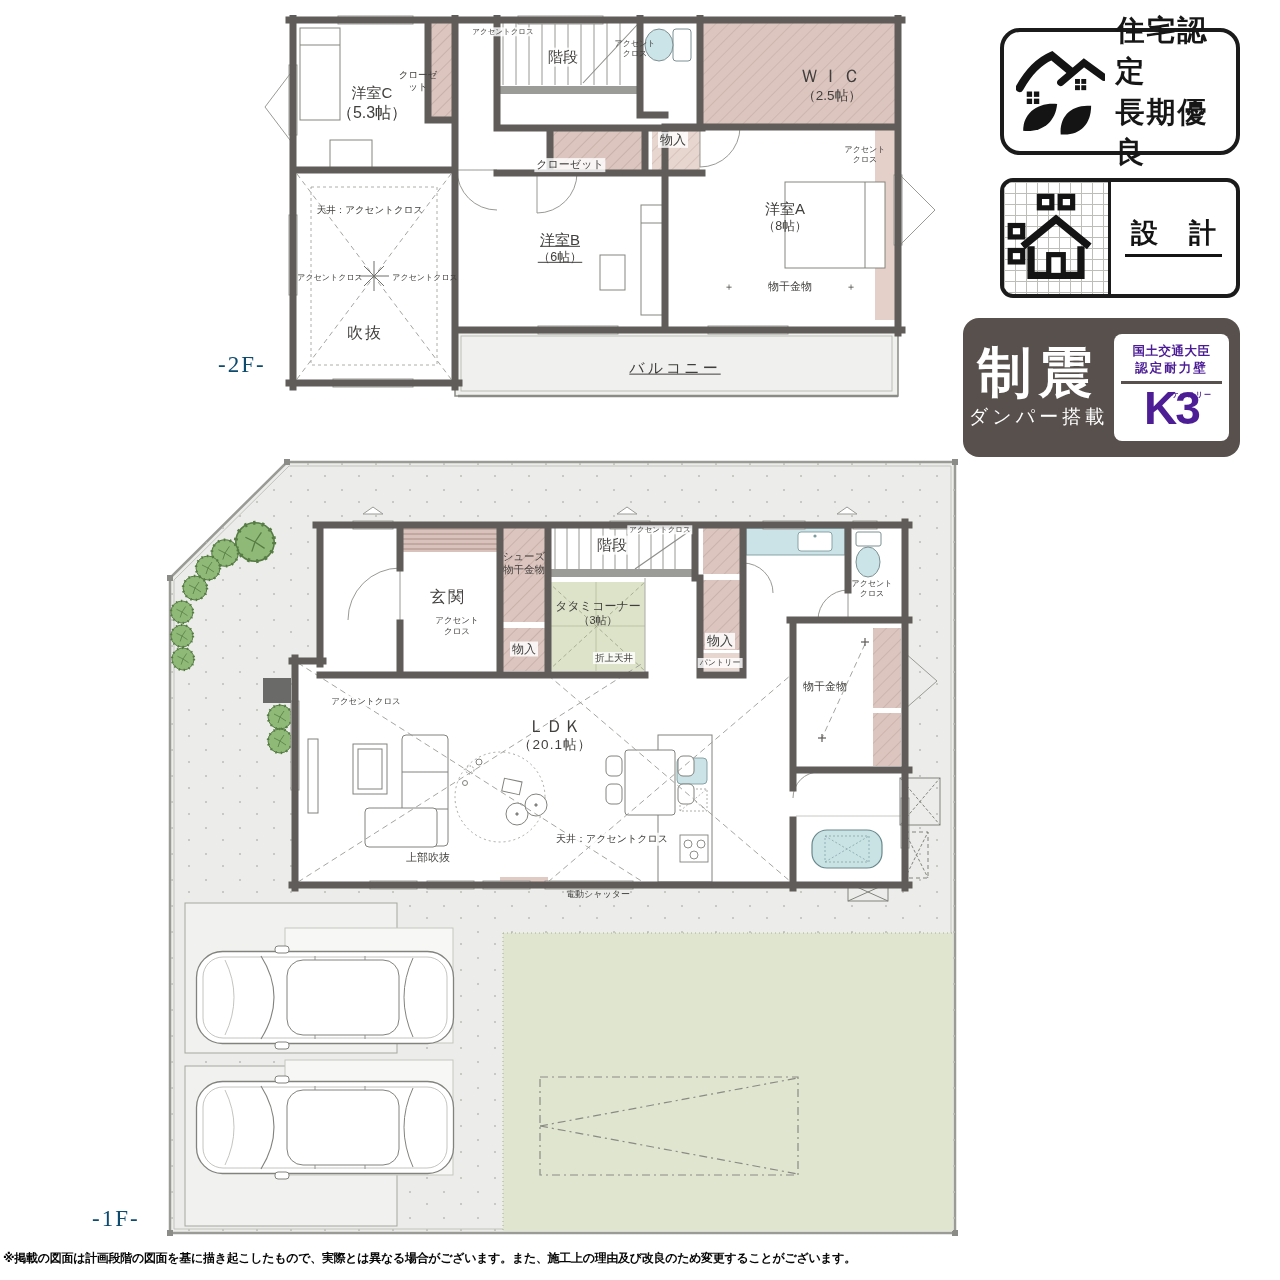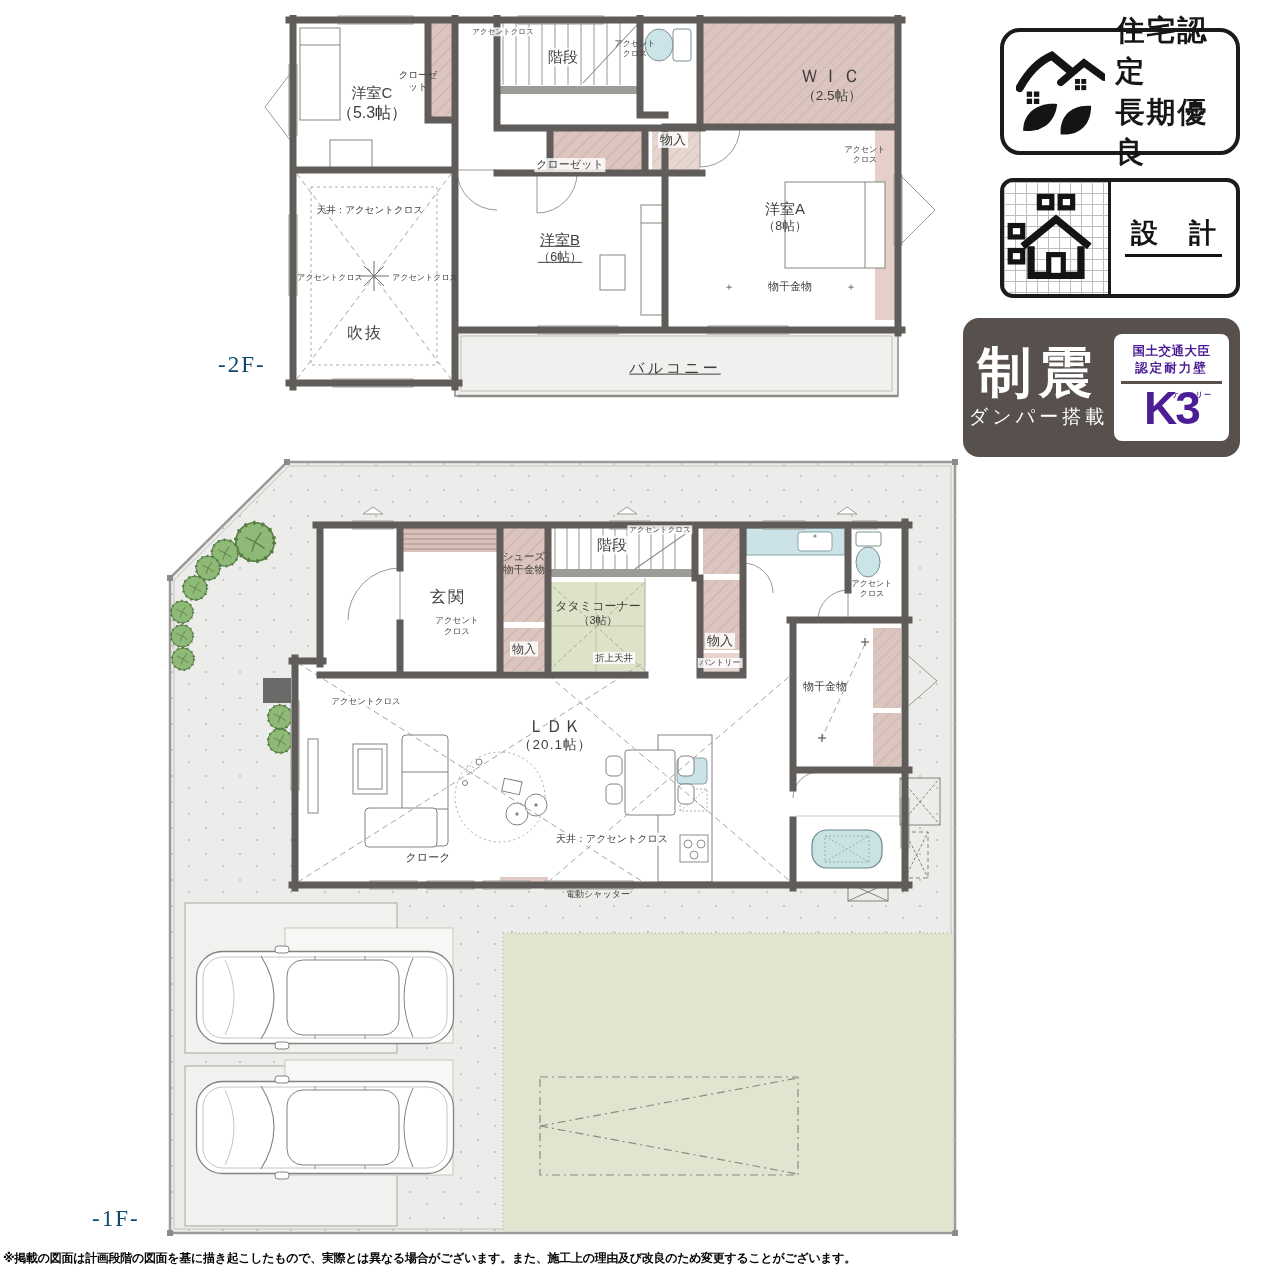--- a/index.html
+++ b/index.html
@@ -448,21 +448,21 @@
     <div class="lbl" style="left:707px;top:131px;font-size:8px;">
       <span>アクセント</span>
       <span>クロス</span>
     </div>
     <div class="lbl" style="left:660px;top:229px;font-size:11px;">物干金物</div>
     <div class="lbl" style="left:390px;top:277px;font-size:17px;letter-spacing:1px;">
       <span>ＬＤＫ</span>
       <span style="font-size:13.5px">（20.1帖）</span>
     </div>
     <div class="lbl chip" style="left:447px;top:381px;font-size:10px;">天井：アクセントクロス</div>
-    <div class="lbl chip" style="left:263px;top:400px;font-size:11px;">クローク</div>
+    <div class="lbl chip" style="left:263px;top:400px;font-size:11px;">上部吹抜</div>
     <div class="lbl chip" style="left:201px;top:243px;font-size:8.5px;">アクセントクロス</div>
     <div class="lbl" style="left:433px;top:437px;font-size:9px;">電動シャッター</div>
   </div>
   <div class="floor-tag" style="left:92px;top:1206px;">-1F-</div>
 
   <div class="badge badge1">
     <svg width="92" height="95" viewBox="0 0 100 100" style="margin-left:12px;">
       <path d="M4,46 C14,28 26,16 40,10 L62,28" fill="none" stroke="#141414" stroke-width="9" stroke-linecap="round"></path>
       <path d="M50,40 L76,18 L98,34" fill="none" stroke="#141414" stroke-width="8" stroke-linecap="round"></path>
       <g fill="#141414">

